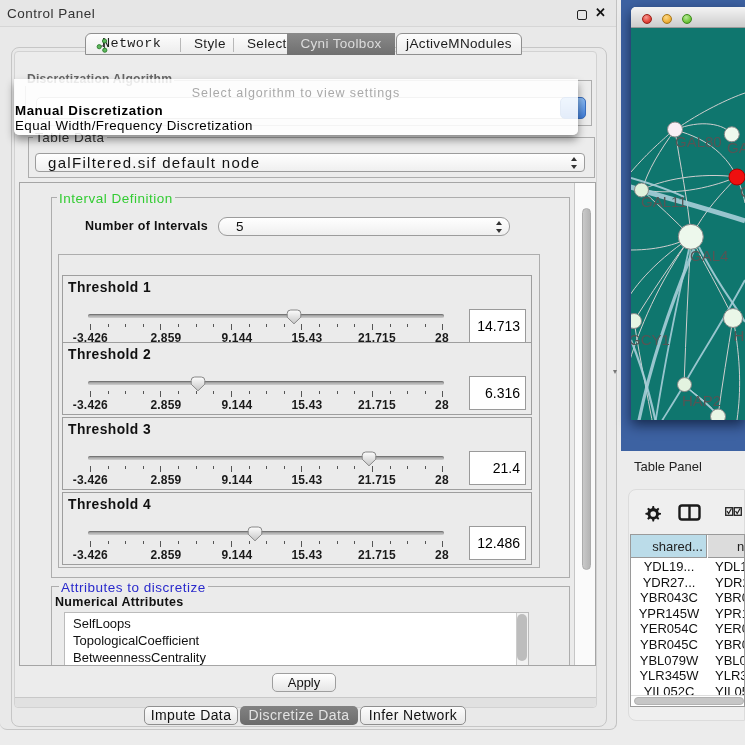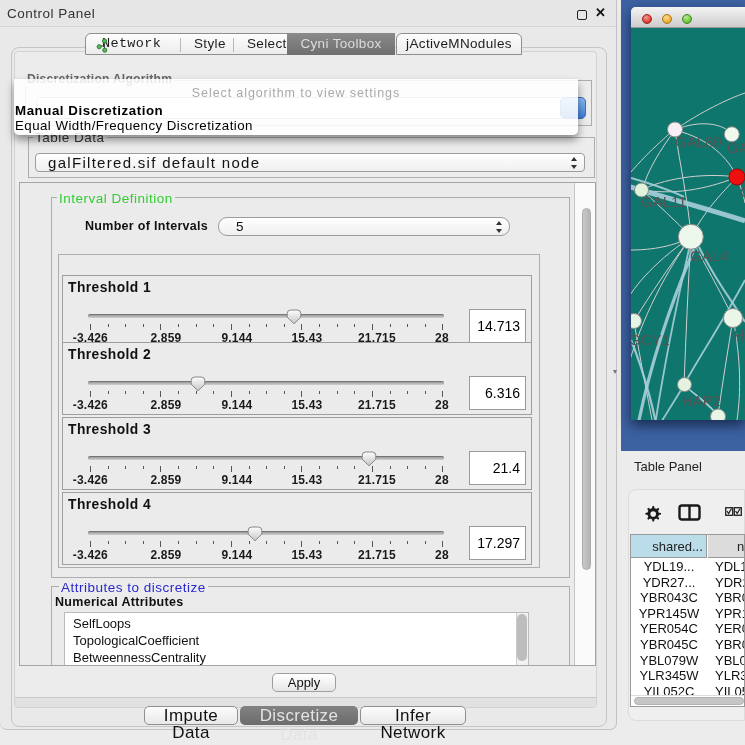--- a/index.html
+++ b/index.html
@@ -41,21 +41,21 @@
 .tick { position:absolute; width:1px; background:#555; }
 .slabels { position:absolute; left:0; top:54.5px; width:100%; height:12px; font-size:12px; font-weight:bold; letter-spacing:0.2px; color:#1a1a1a; }
 .slabels span { position:absolute; transform:translateX(-50%); }
 .thumb { position:absolute; top:33px; width:16px; height:16px; }
 .tfield { position:absolute; left:406px; top:33px; width:57px; height:34px; background:#fff; border:1px solid #9a9a9a; font-size:14px; color:#000; text-align:right; line-height:32px; padding-right:5px; }
 
 #numlist { position:absolute; left:44px; top:429px; width:465px; height:55px; background:#fff; border:1px solid #bbb; font-size:13px; color:#111; }
 
 #applybtn { position:absolute; left:272px; top:673px; width:64px; height:19px; background:linear-gradient(#ffffff,#e6e6e6); border:1px solid #9e9e9e; border-radius:5px; font-size:13px; text-align:center; line-height:17px; color:#111; }
 
-.btab { position:absolute; top:706px; height:19px; font-size:17px; letter-spacing:0.4px; text-align:center; border-radius:5px; }
+.btab { position:absolute; top:706px; height:19px; font-size:14px; letter-spacing:0.4px; text-align:center; border-radius:5px; }
 .btab.light { background:linear-gradient(#fcfcfc,#e8e8e8); border:1px solid #8f8f8f; color:#111; line-height:17px; }
 .btab.dark { background:linear-gradient(#828282,#6c6c6c); color:#e3e3e3; line-height:19px; }
 
 #bluebg { position:absolute; left:621px; top:0; width:124px; height:451px; background:#3d62a2; }
 #netwin { position:absolute; left:631px; top:7px; width:114px; height:413px; border-radius:5px 0 0 0; box-shadow:0 5px 13px rgba(0,10,30,0.65); background:#fff; }
 #nettitle { position:absolute; left:0; top:0; width:100%; height:21px; background:linear-gradient(#f4f4f4,#cccccc); border-bottom:1px solid #999; border-radius:5px 0 0 0; }
 .light-dot { position:absolute; top:6.5px; width:10px; height:10px; border-radius:50%; }
 #netcanvas { position:absolute; left:0; top:21px; width:114px; height:392px; background:#0f766e; overflow:hidden; }
 
 #tpanel-label { position:absolute; left:634px; top:459px; font-size:13px; color:#222; }
@@ -305,21 +305,21 @@
           <div class="track"></div>
           <svg class="thumb" style="left:184.2px;" width="16" height="16" viewBox="0 0 16 16">
             <defs>
               <linearGradient id="thg4" x1="0" y1="0" x2="0" y2="1">
                 <stop offset="0" stop-color="#fdfdfd"></stop>
                 <stop offset="1" stop-color="#c6c6c6"></stop>
               </linearGradient>
             </defs>
             <path d="M1.2 4.5 Q1.2 1 4.7 1 L11.3 1 Q14.8 1 14.8 4.5 L14.8 8.2 L8 14.8 L1.2 8.2 Z" fill="url(#thg4)" stroke="#878787" stroke-width="1"></path>
           </svg>
-          <div class="tfield">17.297</div>
+          <div class="tfield">12.486</div>
         </div>
 
       <div class="group" style="left:31px; top:403px; width:519px; height:120px;"></div>
       <div class="glabel" style="left:39px; top:397px; color:#2a2acc;">Attributes to discretize</div>
       <div style="position:absolute; left:35px; top:412px; font-weight:bold; font-size:12.5px; letter-spacing:0.3px; color:#111;">Numerical Attributes</div>
       <div id="numlist">
         <div style="position:absolute; left:8px; top:3px;">SelfLoops</div>
         <div style="position:absolute; left:8px; top:20px;">TopologicalCoefficient</div>
         <div style="position:absolute; left:8px; top:37px;">BetweennessCentrality</div>
         <div style="position:absolute; right:0px; top:0px; width:12px; height:54px; background:#f2f2f2; border-left:1px solid #ccc;"></div>

